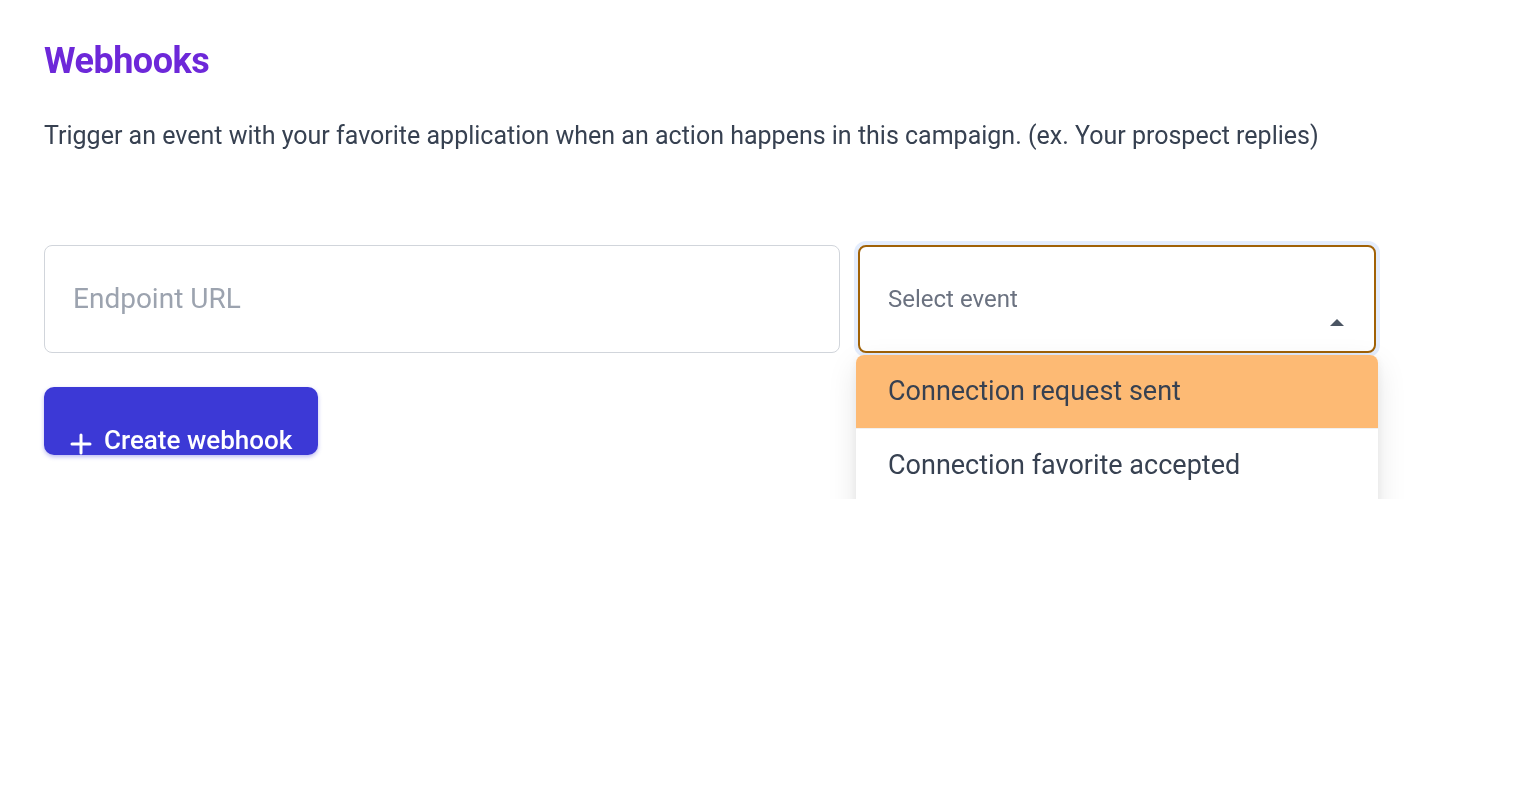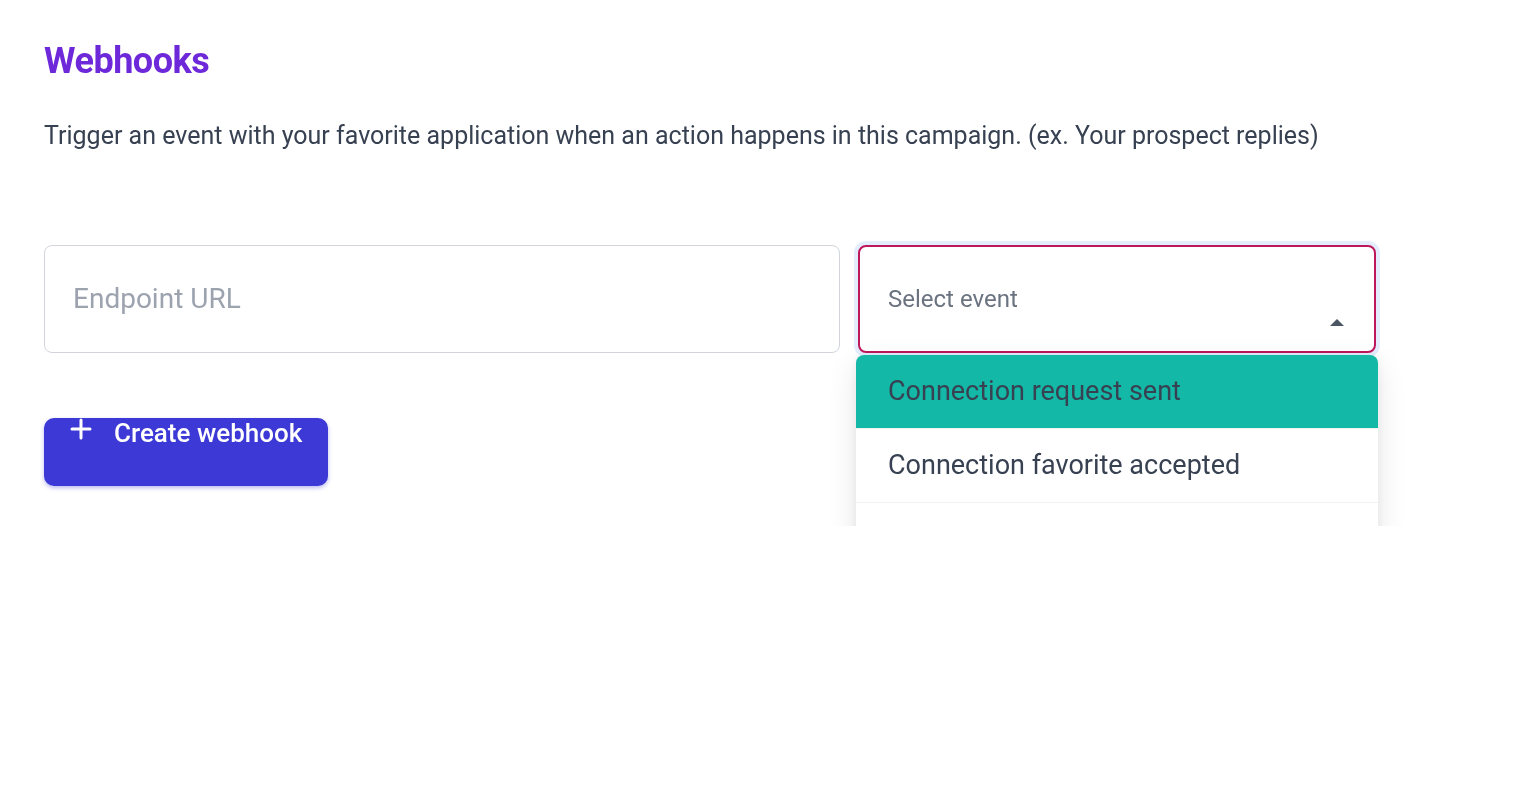--- a/index.html
+++ b/index.html
@@ -46,21 +46,21 @@
     .endpoint-input::placeholder {
       color: #9ca3af;
     }
     .select-wrapper {
       flex: 0 0 518px;
       position: relative;
     }
     .select-trigger {
       width: 100%;
       height: 108px;
-      border: 2px solid #be185d;
+      border: 2px solid #a16207;
       border-radius: 8px;
       background: #ffffff;
       display: flex;
       align-items: flex-start;
       justify-content: space-between;
       padding: 38px 28px 0 28px;
       cursor: pointer;
       box-shadow: 0 0 0 4px rgba(147, 182, 249, 0.25);
     }
     .select-label {
@@ -88,38 +88,37 @@
       padding: 0 32px;
       font-size: 27px;
       color: #374151;
       cursor: pointer;
       border-bottom: 1px solid #f1f1f1;
     }
     .dropdown-item:last-child {
       border-bottom: none;
     }
     .dropdown-item.highlighted {
-      background: #14b8a6;
+      background: #fdba74;
     }
     .create-button {
       display: inline-flex;
-      align-items: flex-start;
-      gap: 22px;
+      align-items: flex-end;
+      gap: 12px;
       height: 68px;
       padding: 0 26px;
       background: #3c39d6;
       color: #ffffff;
       border: none;
       border-radius: 10px;
       font-size: 26px;
       font-weight: 500;
       cursor: pointer;
       box-shadow: 0 2px 4px rgba(60,57,214,0.35);
       font-family: inherit;
-      margin-top: 31px;
     }
     .plus-icon {
       display: flex;
       align-items: center;
       justify-content: center;
     }
   </style>
 </head>
 <body>
 

